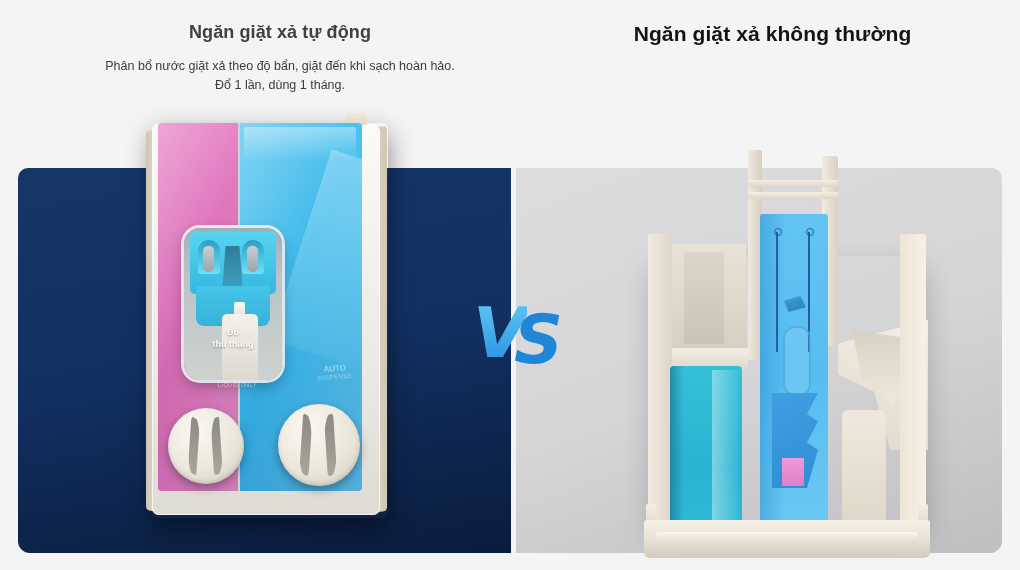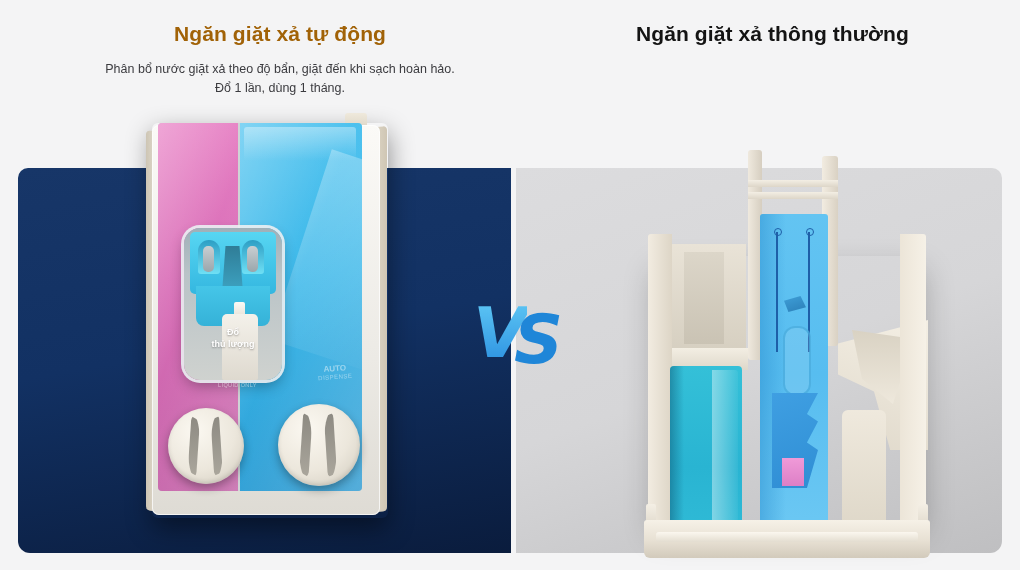--- a/index.html
+++ b/index.html
@@ -9,21 +9,21 @@
     font-family:"Liberation Sans","DejaVu Sans",sans-serif;
   }
   .stage{position:absolute;inset:0;}
 
   
   .head{position:absolute;text-align:center;}
   .head h2{margin:0;font-weight:bold;letter-spacing:.1px;}
   .head p{margin:0;color:#3b3b3f;line-height:1.55;}
 
   .head-left{left:40px;top:22px;width:480px;}
-  .head-left h2{font-size:21px;color:#a16207;}
+  .head-left h2{font-size:18px;color:#404040;}
   .head-left p{margin-top:14px;font-size:12.5px;}
 
   .head-right{left:545px;top:22px;width:455px;}
   .head-right h2{font-size:21px;color:#141414;}
   .head-right p{margin-top:14px;font-size:12.5px;}
 
   
   .panel{position:absolute;top:168px;height:385px;overflow:hidden;}
   .panel-left{
     left:18px;width:493px;
@@ -226,21 +226,21 @@
 
   <div class="head head-left">
     <h2>Ngăn giặt xả tự động</h2>
     <p>
       <span>Phân bổ nước giặt xả theo độ bẩn, giặt đến khi sạch hoàn hảo.</span><br>
       <span>Đổ 1 lần, dùng 1 tháng.</span>
     </p>
   </div>
 
   <div class="head head-right">
-    <h2>Ngăn giặt xả thông thường</h2>
+    <h2>Ngăn giặt xả không thường</h2>
     <p>
       <br>
     </p>
   </div>
 
   <div class="panel panel-left"></div>
   <div class="panel panel-right"></div>
 
   <div class="wash-l">
     <div class="wl-shadow"></div>
@@ -270,21 +270,21 @@
     <div class="mn-arch mn-a1"></div>
     <div class="mn-arch mn-a2"></div>
     <div class="mn-slot mn-s1"></div>
     <div class="mn-slot mn-s2"></div>
     <div class="mn-tongue"></div>
     <div class="mn-body"></div>
     <div class="mn-neck"></div>
     <div class="mn-bottle"></div>
     <div class="mn-text">
       <span>Đổ</span><br>
-      <span>thủ lượng</span>
+      <span>thủ tháng</span>
     </div>
   </div>
 
   <div class="cap cap-l">
     <div class="slit sl1"></div>
     <div class="slit sl2"></div>
   </div>
   <div class="cap cap-r">
     <div class="slit sl1"></div>
     <div class="slit sl2"></div>

